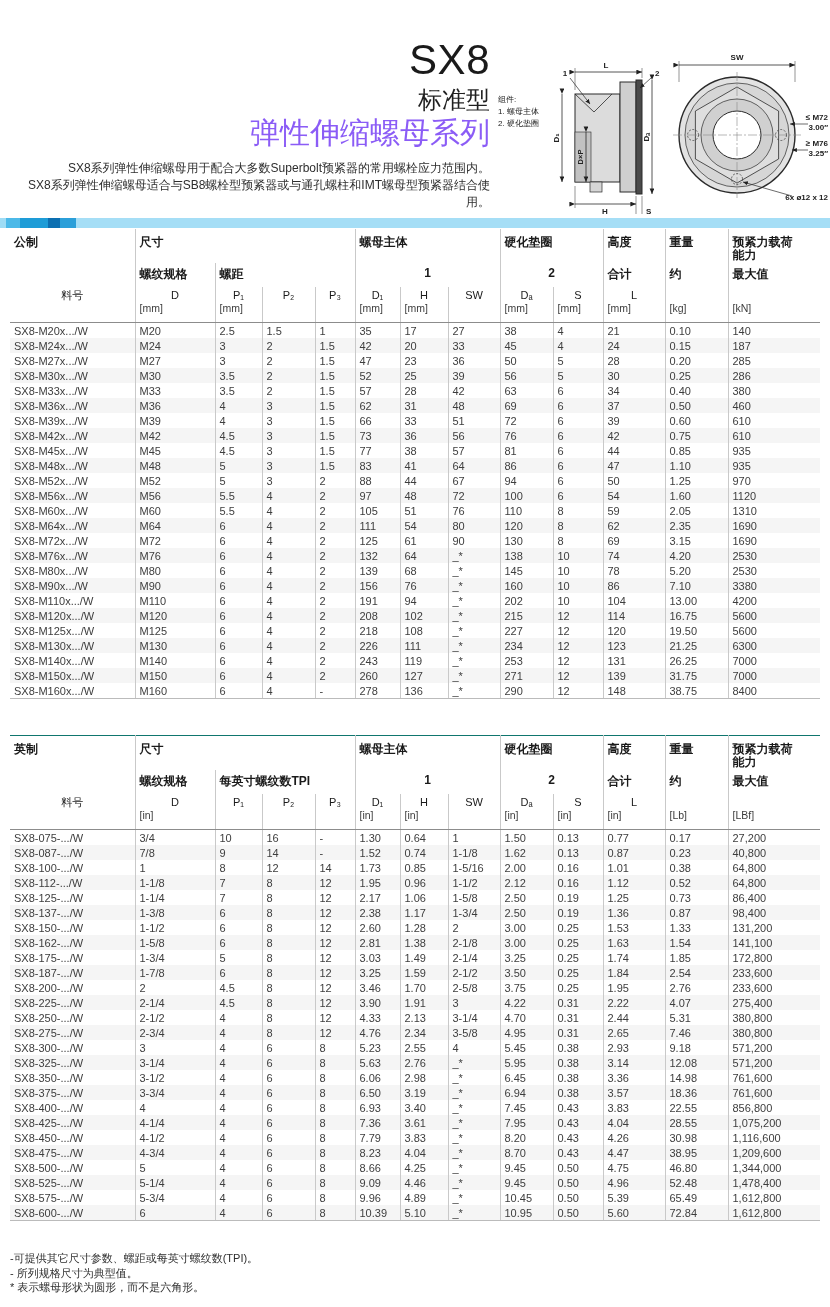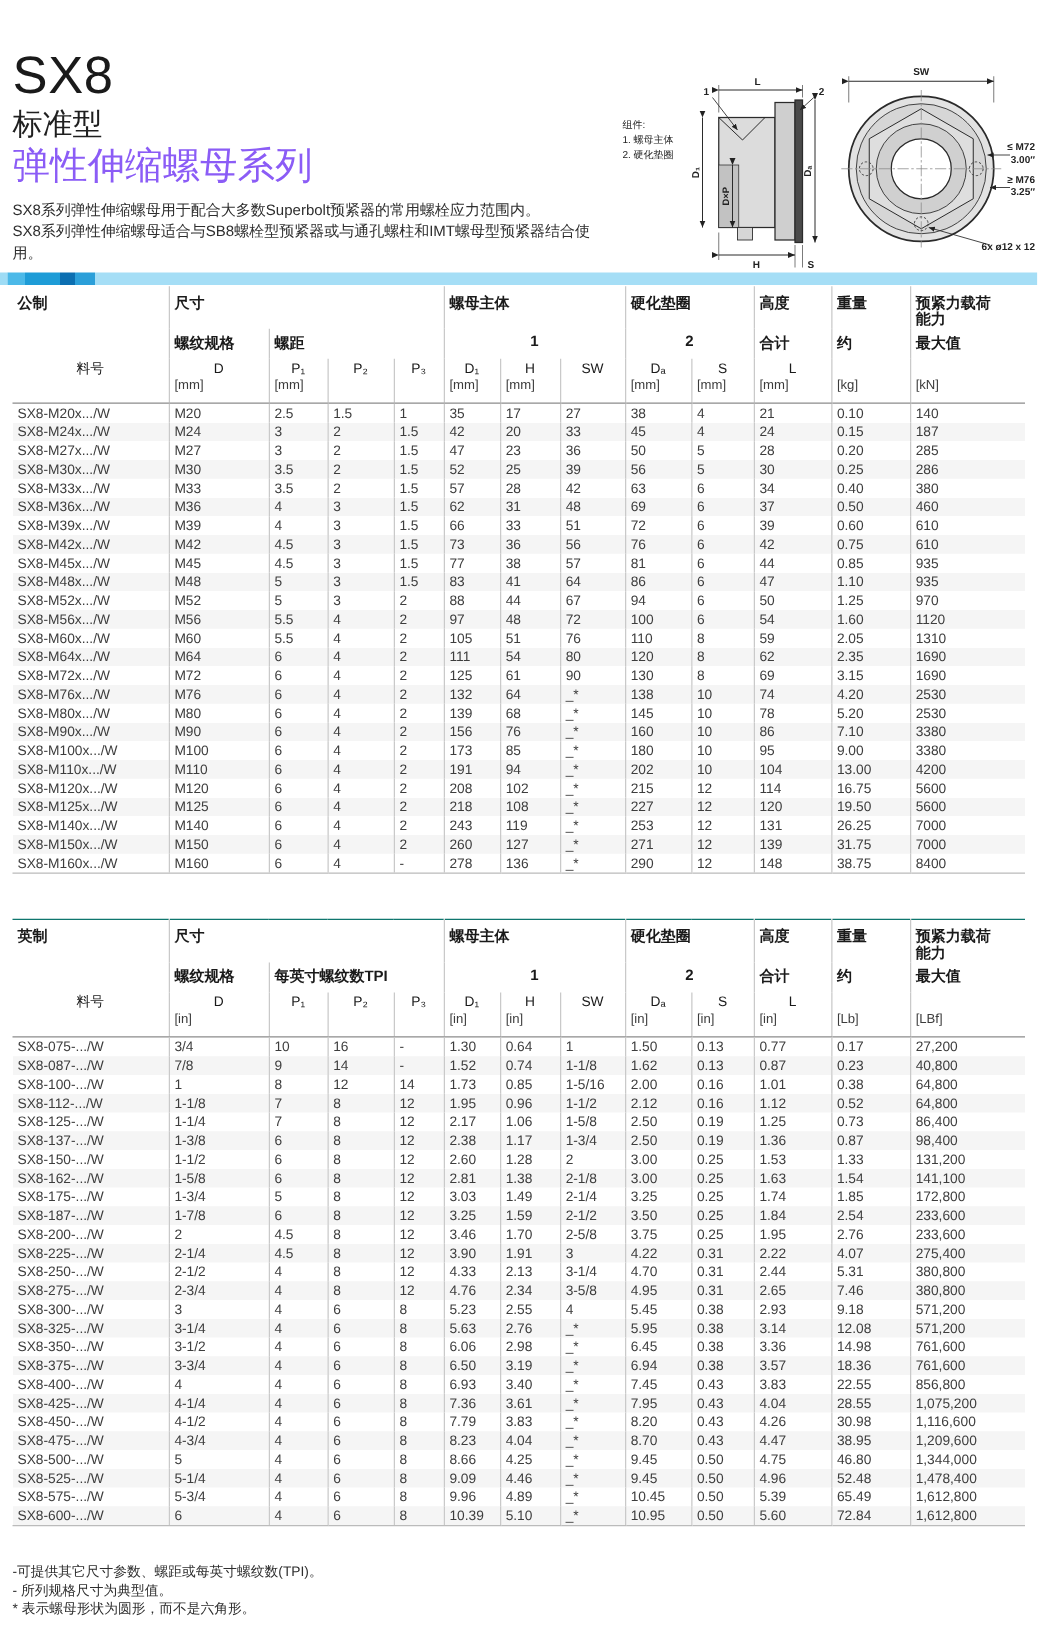--- a/index.html
+++ b/index.html
@@ -1,20 +1,20 @@
 <!DOCTYPE html>
 <html><head>
 <meta charset="utf-8">
 <style>
   html,body{margin:0;padding:0;background:#fff;}
   body{width:830px;font-family:"Liberation Sans","DejaVu Sans",sans-serif;color:#333;}
   .page{position:relative;width:830px;height:1307px;overflow:hidden;background:#fff;}
 
   
-  .head{position:absolute;left:10px;top:38px;width:480px;}
+  .head{position:absolute;left:10px;top:38px;width:480px;text-align:right;}
   .title{font-size:42px;font-weight:400;color:#1a1a1a;line-height:1.05;letter-spacing:0.5px;}
   .sub1{font-size:24px;color:#1f1f1f;margin-top:4px;line-height:1.15;}
   .sub2{font-size:30px;color:#8b5cf6;margin-top:2px;line-height:1.15;}
   .desc{font-size:12px;color:#2e2e2e;line-height:17px;margin-top:10px;}
 
   
   .diagram{position:absolute;right:0;top:32px;width:340px;height:186px;}
   .diagram text{font-family:"Liberation Sans","DejaVu Sans",sans-serif;fill:#222;}
 
   
@@ -496,35 +496,20 @@
           <td>156</td>
           <td>76</td>
           <td>_*</td>
           <td>160</td>
           <td>10</td>
           <td>86</td>
           <td>7.10</td>
           <td>3380</td>
         </tr>
         <tr>
-          <td>SX8-M100x.../W</td>
-          <td>M100</td>
-          <td>6</td>
-          <td>4</td>
-          <td>2</td>
-          <td>173</td>
-          <td>85</td>
-          <td>_*</td>
-          <td>180</td>
-          <td>10</td>
-          <td>95</td>
-          <td>9.00</td>
-          <td>3380</td>
-        </tr>
-        <tr>
           <td>SX8-M110x.../W</td>
           <td>M110</td>
           <td>6</td>
           <td>4</td>
           <td>2</td>
           <td>191</td>
           <td>94</td>
           <td>_*</td>
           <td>202</td>
           <td>10</td>
@@ -554,20 +539,35 @@
           <td>4</td>
           <td>2</td>
           <td>218</td>
           <td>108</td>
           <td>_*</td>
           <td>227</td>
           <td>12</td>
           <td>120</td>
           <td>19.50</td>
           <td>5600</td>
+        </tr>
+        <tr>
+          <td>SX8-M130x.../W</td>
+          <td>M130</td>
+          <td>6</td>
+          <td>4</td>
+          <td>2</td>
+          <td>226</td>
+          <td>111</td>
+          <td>_*</td>
+          <td>234</td>
+          <td>12</td>
+          <td>123</td>
+          <td>21.25</td>
+          <td>6300</td>
         </tr>
         <tr>
           <td>SX8-M140x.../W</td>
           <td>M140</td>
           <td>6</td>
           <td>4</td>
           <td>2</td>
           <td>243</td>
           <td>119</td>
           <td>_*</td>

